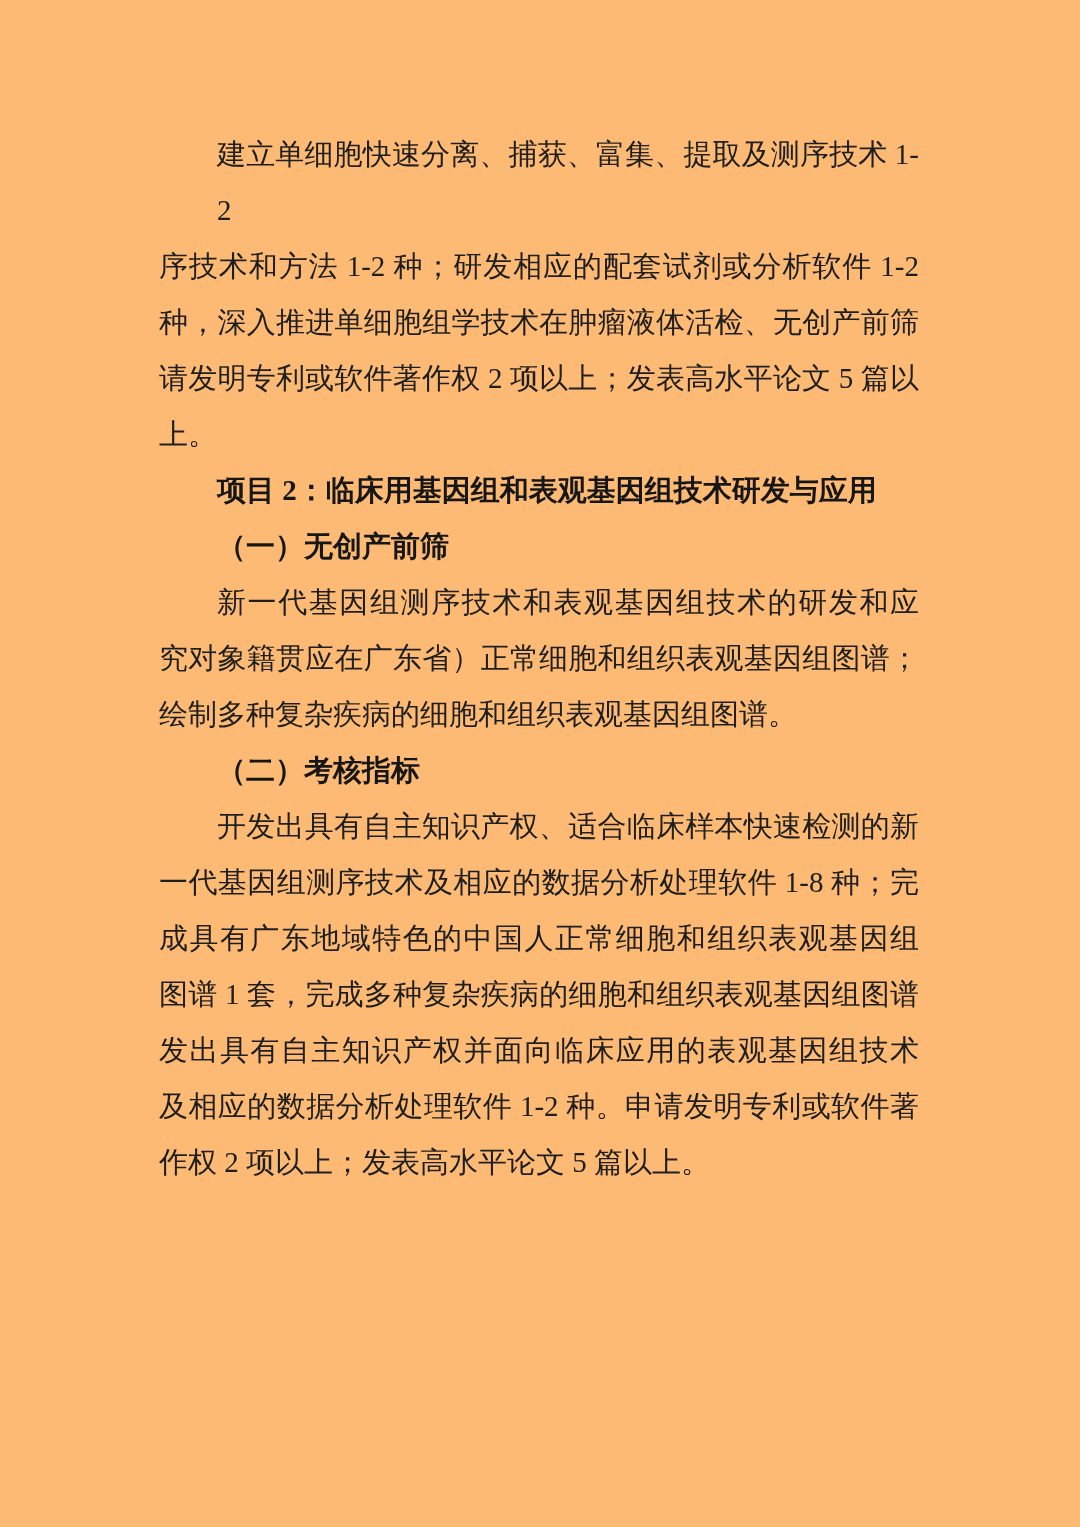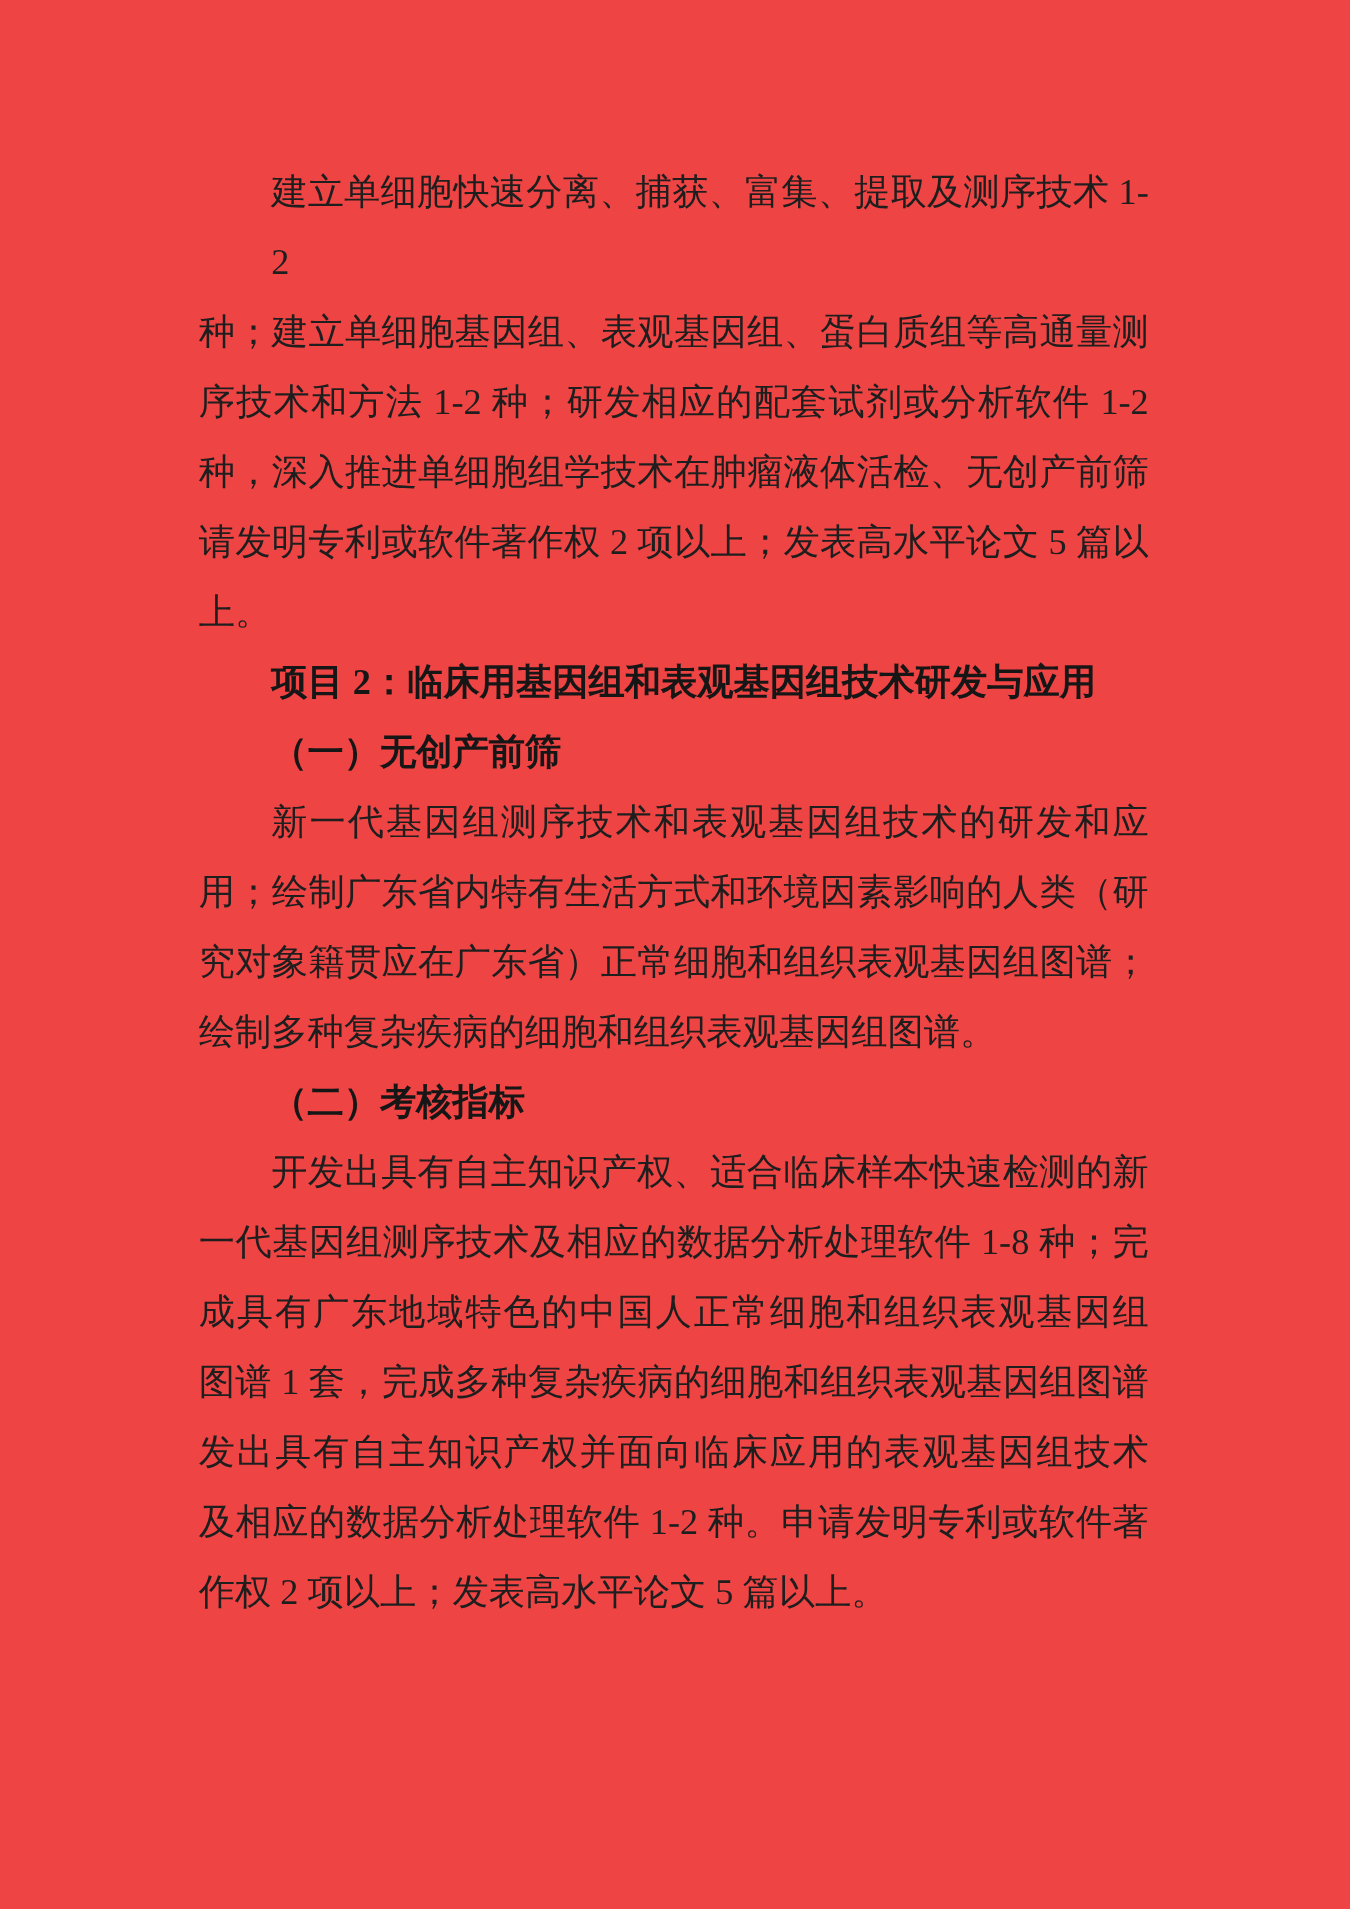--- a/index.html
+++ b/index.html
@@ -41,32 +41,30 @@
     padding-left: 58px;
   }
   .line.heading {
     font-weight: 700;
     color: #161616;
   }
 </style>
 </head>
 <body>
 
-<div class="page" style="background: #ef4444;">
+<div class="page" style="background: #fdba74;">
   <div class="text-block" style="color: rgb(30, 30, 30);">
       <div class="line indent justify">建立单细胞快速分离、捕获、富集、提取及测序技术 1-2</div>
-      <div class="line justify">种；建立单细胞基因组、表观基因组、蛋白质组等高通量测</div>
       <div class="line justify">序技术和方法 1-2 种；研发相应的配套试剂或分析软件 1-2</div>
       <div class="line justify">种，深入推进单细胞组学技术在肿瘤液体活检、无创产前筛</div>
       <div class="line justify">请发明专利或软件著作权 2 项以上；发表高水平论文 5 篇以</div>
       <div class="line no-justify">上。</div>
       <div class="line heading indent no-justify">项目 2：临床用基因组和表观基因组技术研发与应用</div>
       <div class="line heading indent no-justify">（一）无创产前筛</div>
       <div class="line indent justify">新一代基因组测序技术和表观基因组技术的研发和应</div>
-      <div class="line justify">用；绘制广东省内特有生活方式和环境因素影响的人类（研</div>
       <div class="line justify">究对象籍贯应在广东省）正常细胞和组织表观基因组图谱；</div>
       <div class="line no-justify">绘制多种复杂疾病的细胞和组织表观基因组图谱。</div>
       <div class="line heading indent no-justify">（二）考核指标</div>
       <div class="line indent justify">开发出具有自主知识产权、适合临床样本快速检测的新</div>
       <div class="line justify">一代基因组测序技术及相应的数据分析处理软件 1-8 种；完</div>
       <div class="line justify">成具有广东地域特色的中国人正常细胞和组织表观基因组</div>
       <div class="line justify">图谱 1 套，完成多种复杂疾病的细胞和组织表观基因组图谱</div>
       <div class="line justify">发出具有自主知识产权并面向临床应用的表观基因组技术</div>
       <div class="line justify">及相应的数据分析处理软件 1-2 种。申请发明专利或软件著</div>
       <div class="line no-justify">作权 2 项以上；发表高水平论文 5 篇以上。</div>

